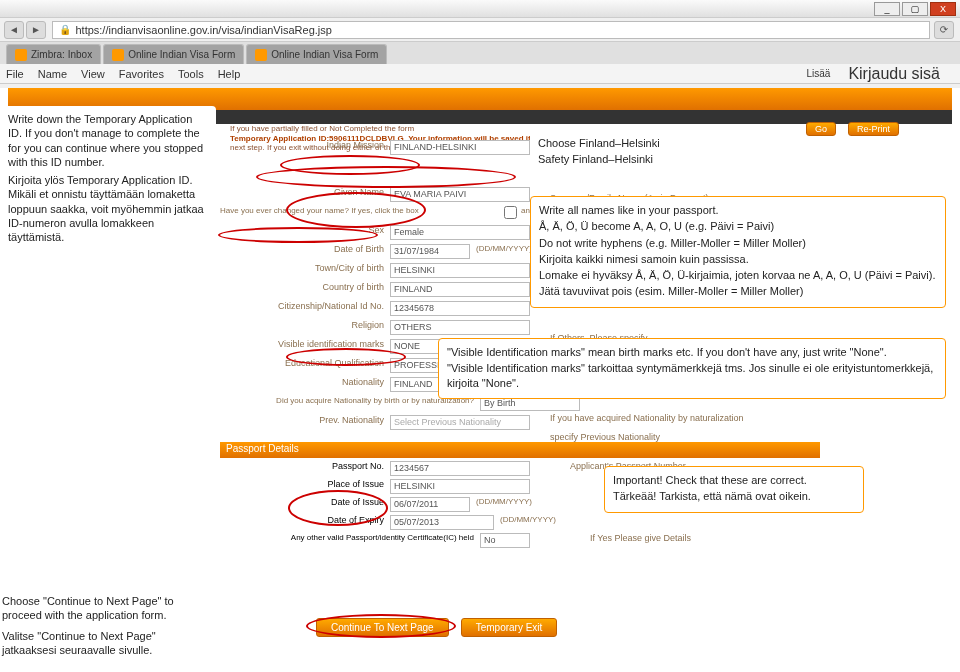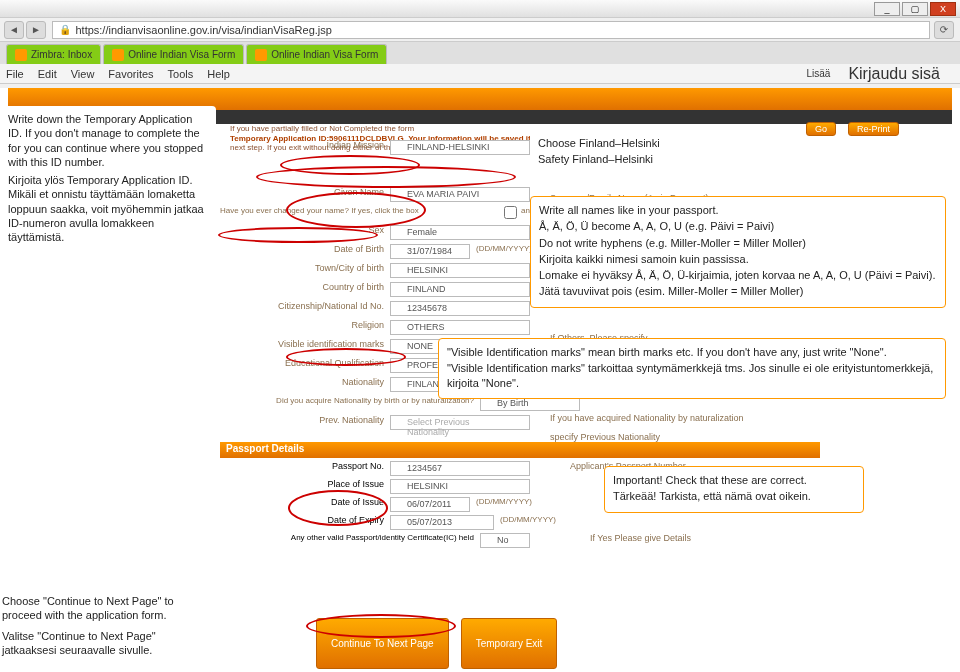--- a/index.html
+++ b/index.html
@@ -6,37 +6,37 @@
 body{width:960px;height:672px;background:#fff;position:relative;overflow:hidden}
 .browser-top{position:absolute;top:0;left:0;width:960px;height:100px;background:#e8e8e8}
 .titlebar{height:18px;background:linear-gradient(#fafafa,#e0e0e0);border-bottom:1px solid #ccc;display:flex;justify-content:flex-end;align-items:center;padding-right:4px}
 .winbtn{width:26px;height:14px;margin-left:2px;display:flex;align-items:center;justify-content:center;font-size:9px;border:1px solid #999;background:#eee}
 .winbtn.close{background:#d04020;color:#fff;border-color:#a03010}
 .addrbar{height:24px;display:flex;align-items:center;padding:2px 4px;background:#f0f0f0;border-bottom:1px solid #ccc}
 .navico{width:20px;height:18px;margin-right:2px;background:#ddd;border:1px solid #bbb;border-radius:3px;display:flex;align-items:center;justify-content:center;font-size:10px;color:#555}
 .url{flex:1;height:18px;background:#fff;border:1px solid #bbb;margin:0 4px;font-size:11px;padding:2px 6px;color:#333;display:flex;align-items:center}
 .lock{color:#38761d;margin-right:4px;font-size:10px}
 .tabbar{height:22px;display:flex;align-items:flex-end;background:#e0e0e0;padding-left:6px}
-.tab{height:20px;padding:2px 8px;font-size:10px;background:#84cc16;border:1px solid #bbb;border-bottom:none;margin-right:2px;border-radius:3px 3px 0 0;color:#333;display:flex;align-items:center;max-width:160px;overflow:hidden;white-space:nowrap}
+.tab{height:20px;padding:2px 8px;font-size:10px;background:#a3a3a3;border:1px solid #bbb;border-bottom:none;margin-right:2px;border-radius:3px 3px 0 0;color:#333;display:flex;align-items:center;max-width:160px;overflow:hidden;white-space:nowrap}
 .tab .tico{width:12px;height:12px;background:#f90;margin-right:4px;border-radius:2px}
 .menubar{height:20px;display:flex;align-items:center;padding:0 6px;font-size:11px;color:#333;background:#f4f4f4;border-bottom:1px solid #ccc}
 .menubar span{margin-right:14px}
 .toolbar2{height:24px;display:flex;align-items:center;padding:0 6px;background:#f0f0f0;font-size:11px;color:#333}
 .toolbar2 .ti{margin-right:10px;display:flex;align-items:center}
 .ico16{width:14px;height:14px;background:#ccc;margin-right:3px;border-radius:2px}
 .page{position:absolute;top:88px;left:0;width:960px;height:584px;background:#fff}
 .banner{height:22px;background:linear-gradient(#f90,#e07000);margin:0 8px}
 .subbar{height:14px;background:#333;margin:0 8px}
 .formarea{position:absolute;top:140px;left:220px;width:600px;font-size:10px;color:#8a7050}
 .row{display:flex;align-items:flex-start;height:18px;margin-bottom:1px}
 .lbl{width:170px;text-align:right;padding-right:6px;font-size:9px}
-.fld{height:15px;border:1px solid #bbb;background:#fff;font-size:9px;padding:1px 16px;color:#555}
+.fld{height:15px;border:1px solid #bbb;background:#fff;font-size:9px;padding:1px 3px;color:#555}
 .fld.w1{width:140px}
-.sect{height:16px;background:linear-gradient(#f90,#e07000);color:#fff;font-size:10px;padding:1px 6px;font-weight:bold;margin:4px 0}
-.fbtn{background:linear-gradient(#fa0,#e07000);color:#fff;border:1px solid #c06000;font-size:10px;padding:19px 14px;margin:0 6px;border-radius:3px}
+.sect{height:16px;background:linear-gradient(#f90,#e07000);color:#fff;font-size:10px;padding:1px 6px;font-weight:normal;margin:4px 0}
+.fbtn{background:linear-gradient(#fa0,#e07000);color:#fff;border:1px solid #c06000;font-size:10px;padding:3px 14px;margin:0 6px;border-radius:3px}
 .callout{position:absolute;background:#fff;border:1px solid #f90;border-radius:4px;padding:6px 8px;font-size:11px;line-height:1.3;color:#222}
 .callout .blk{margin-bottom:2px}
 .oval{position:absolute;border:2px solid #c00;border-radius:50%;background:transparent}
 .helpnote{position:absolute;left:230px;top:124px;font-size:8px;color:#8a5030;width:560px;line-height:1.2}
 .rightcol{position:absolute;left:550px;top:155px;font-size:9px;color:#8a7050;width:240px}
 .rightcol div{height:18px;margin-bottom:1px}
 
 .passport{position:absolute;top:438px;left:220px;width:600px;font-size:10px}
 .passport .sect{margin-bottom:3px}
 .passport .row{height:17px}
@@ -70,21 +70,21 @@
         <span class="tico"></span>
         <span>Online Indian Visa Form</span>
       </div>
     <div class="tab">
         <span class="tico"></span>
         <span>Online Indian Visa Form</span>
       </div>
   </div>
   <div class="menubar">
     <span>File</span>
-    <span>Edit</span>
+    <span>Name</span>
     <span>View</span>
     <span>Favorites</span>
     <span>Tools</span>
     <span>Help</span>
     <span style="margin-left:auto;font-size:10px">Lisää</span>
     <span style="margin-left:4px;font-size:16px">Kirjaudu sisä</span>
   </div>
   <div class="toolbar2">
     <div class="ti">
         <span class="ico16"></span>

